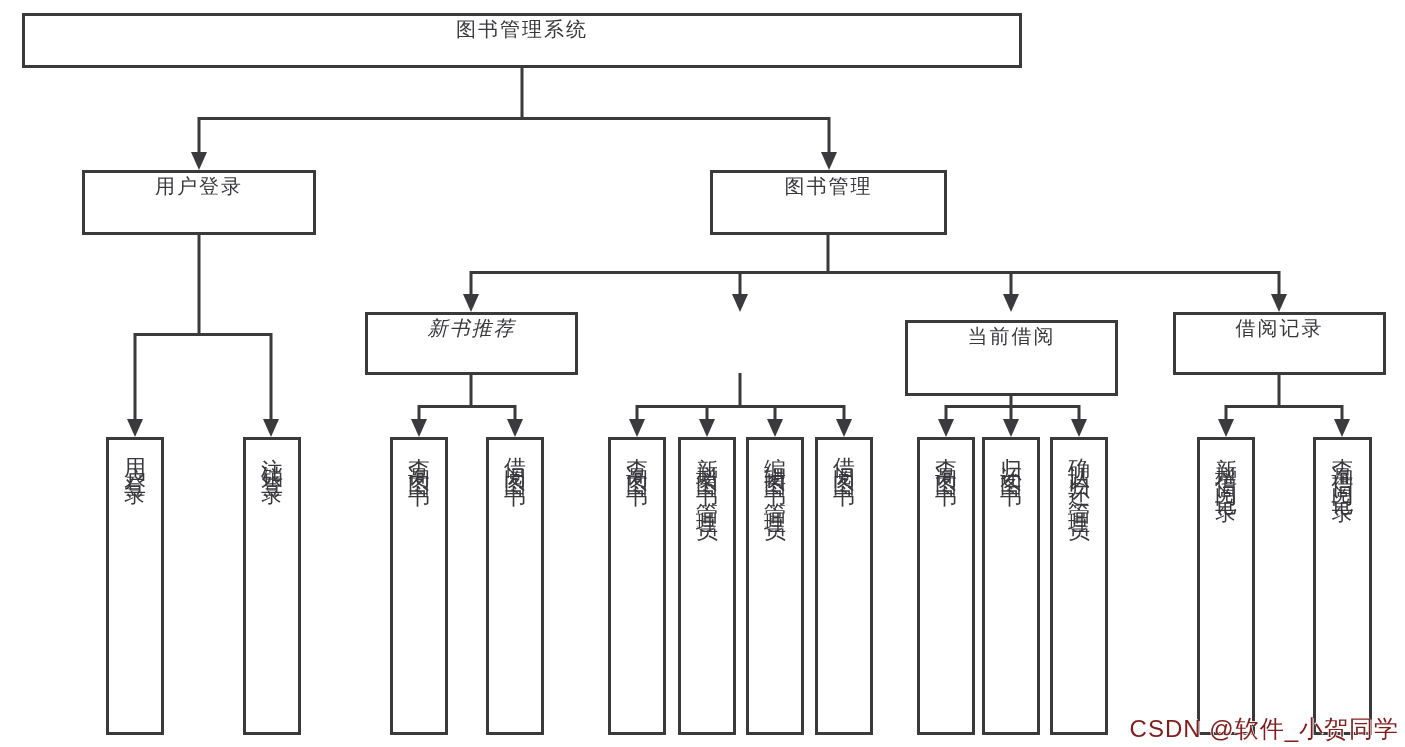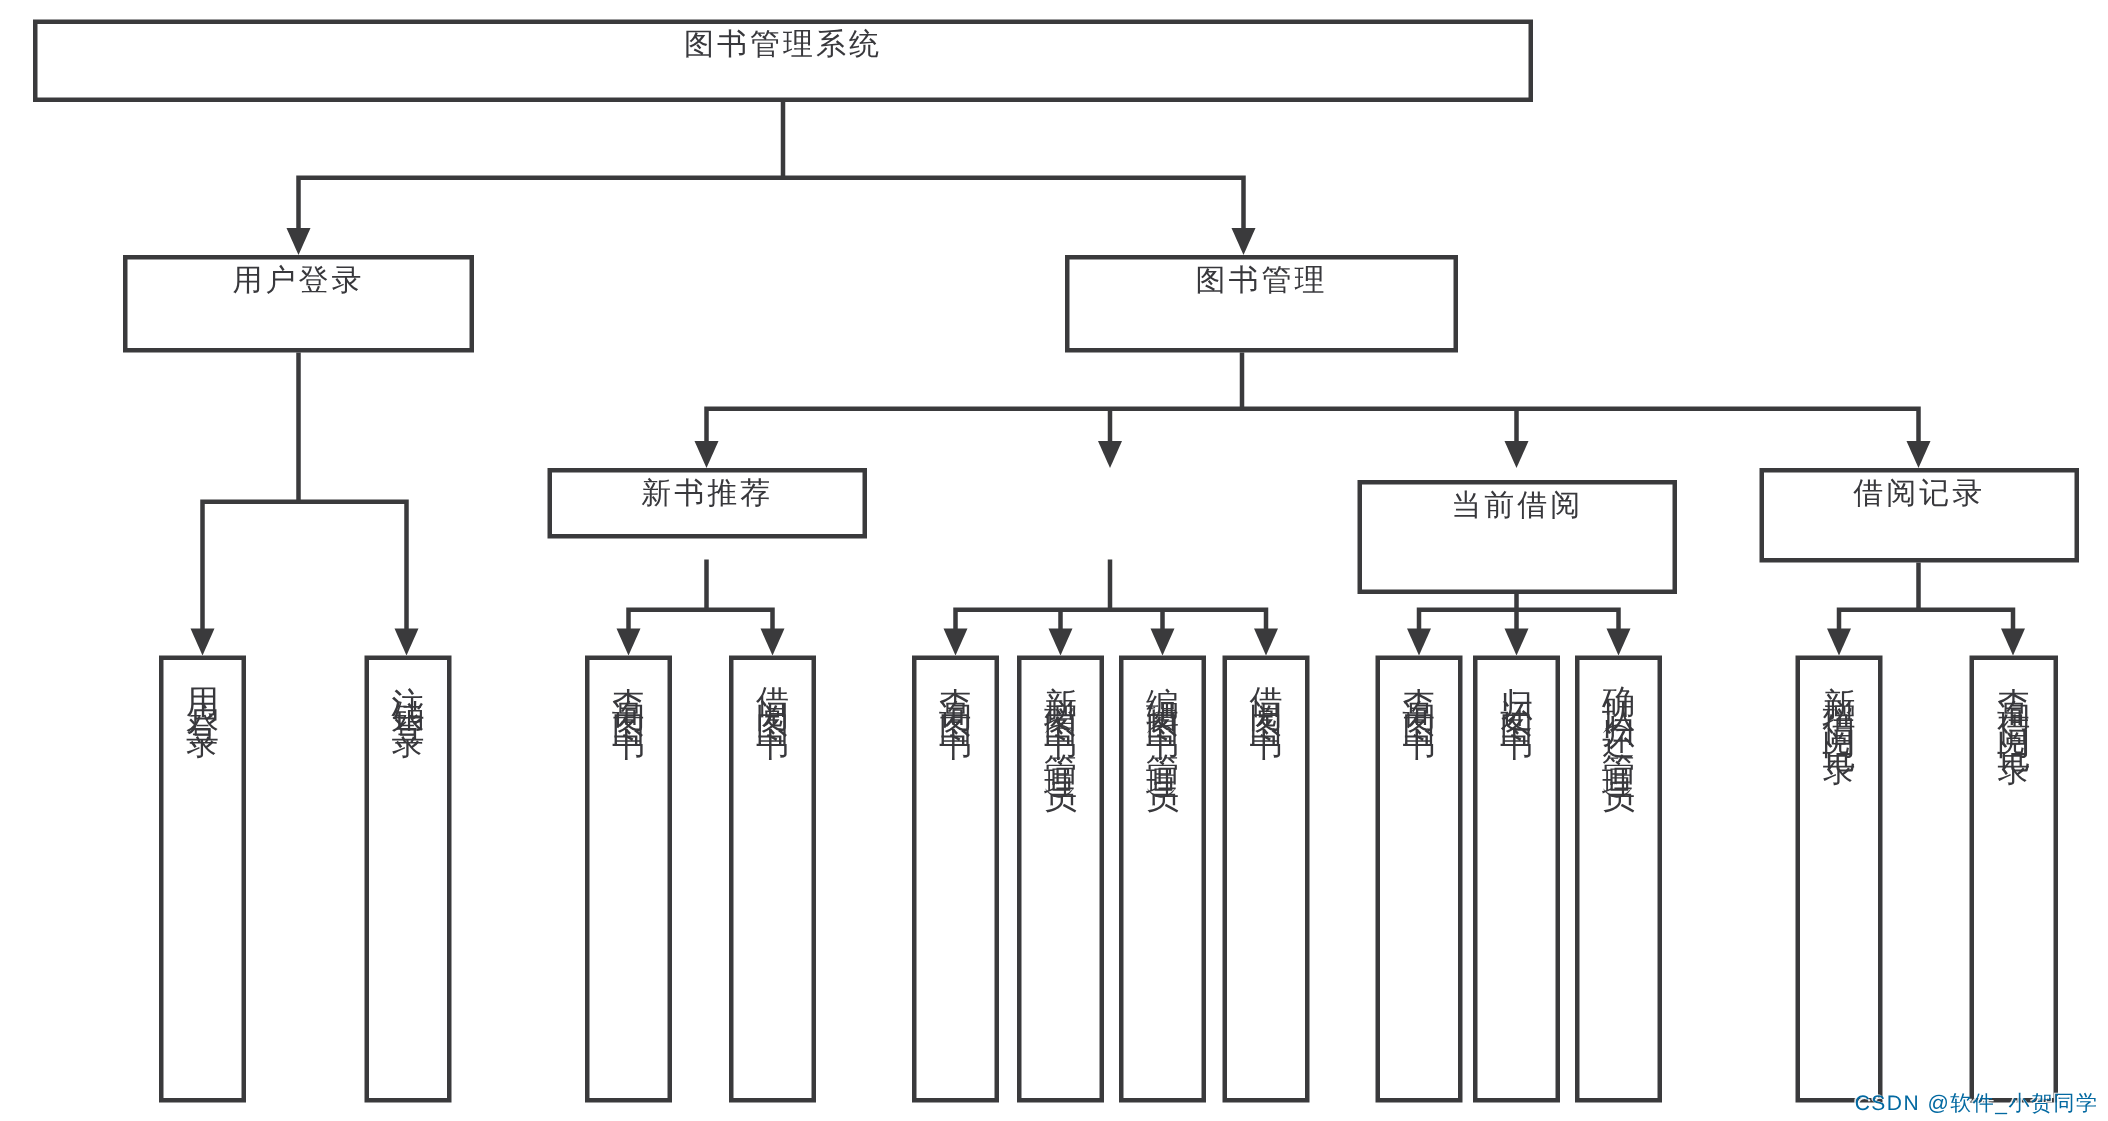--- a/index.html
+++ b/index.html
@@ -34,23 +34,23 @@
     text-orientation: mixed;
     font-size: 22px;
     letter-spacing: 9px;
     line-height: 1;
     white-space: nowrap;
   }
   .watermark {
     position: absolute;
     right: 6px;
     bottom: 2px;
-    font-size: 14px;
+    font-size: 24px;
     letter-spacing: 1px;
-    color: #0369a1;
+    color: #7f1d1d;
     text-shadow: 1px 1px 0 rgba(255,255,255,0.95), -1px -1px 0 rgba(255,255,255,0.85);
     z-index: 5;
   }
 </style>
 </head>
 <body>
 
 <div class="stage">
 
   <svg class="wires" viewBox="0 0 1405 747" xmlns="http://www.w3.org/2000/svg" fill="none" stroke="#3a3a3c" stroke-width="3">
@@ -103,25 +103,25 @@
     </g>
   </svg>
 
   <div class="box" style="left:22px; top:13px; width:1000px; height:55px;">
     <span>图书管理系统</span>
   </div>
 
   <div class="box" style="left:82px; top:170px; width:234px; height:65px;">
     <span>用户登录</span>
   </div>
-  <div class="box" style="left:710px; top:170px; width:262px; height:65px;">
+  <div class="box" style="left:710px; top:170px; width:237px; height:65px;">
     <span>图书管理</span>
   </div>
 
-  <div class="box" style="left:365px; top:312px; width:213px; height:47px;">
+  <div class="box" style="left:365px; top:312px; width:213px; height:63px;font-style:italic;">
     <span>新书推荐</span>
   </div>
   <div class="box" style="left:905px; top:320px; width:213px; height:76px;">
     <span>当前借阅</span>
   </div>
   <div class="box" style="left:1173px; top:312px; width:213px; height:63px;">
     <span>借阅记录</span>
   </div>
 
   <div class="box leaf" style="left:106px; top:437px; width:58px; height:298px;">

